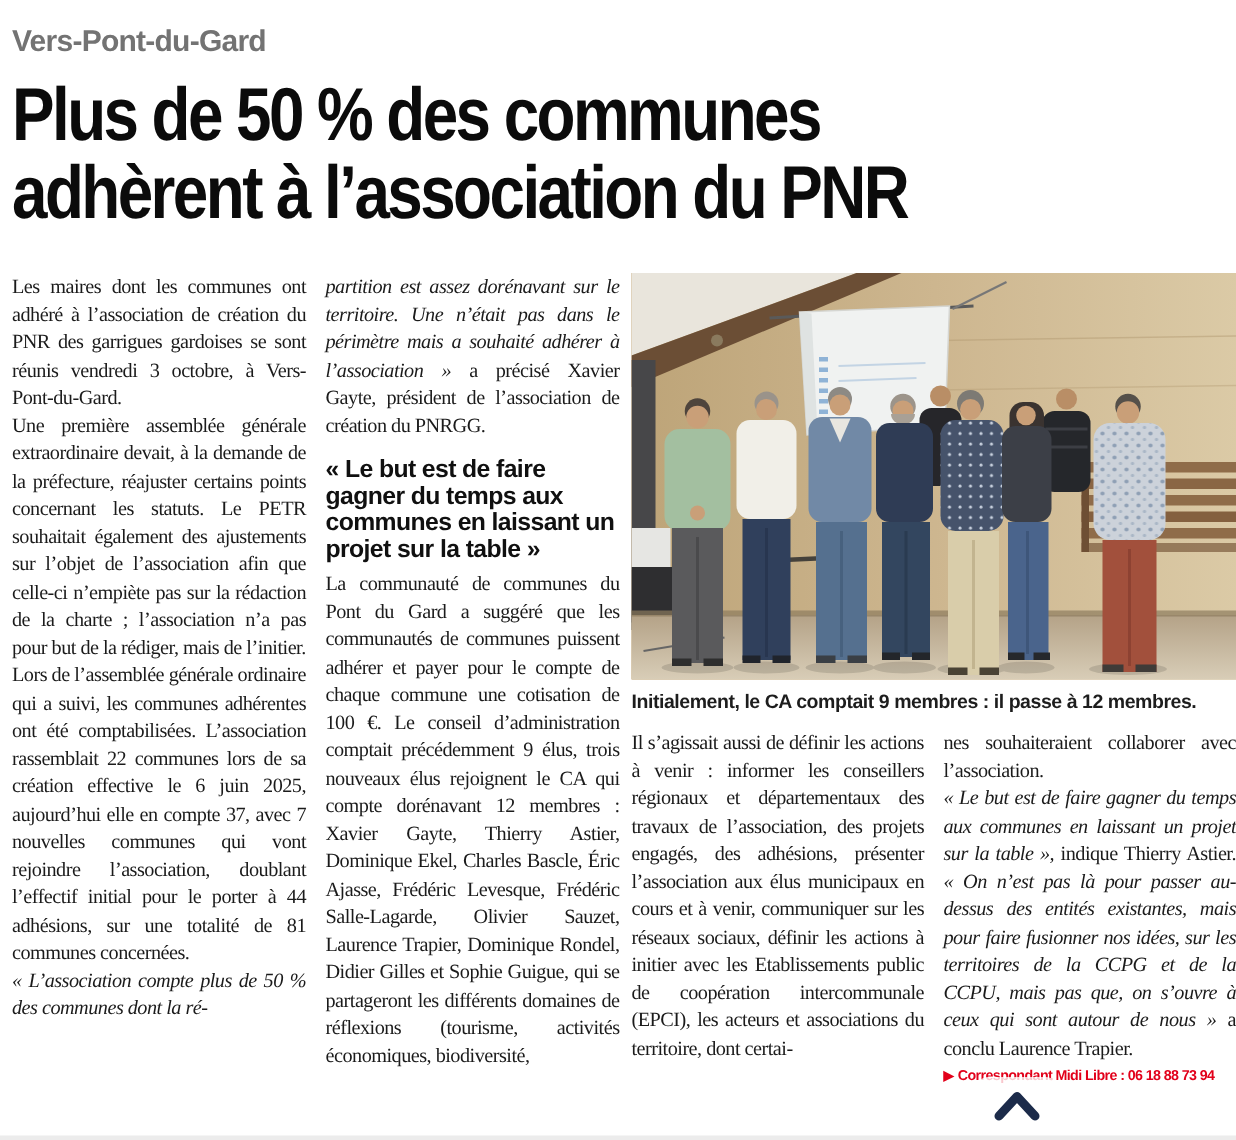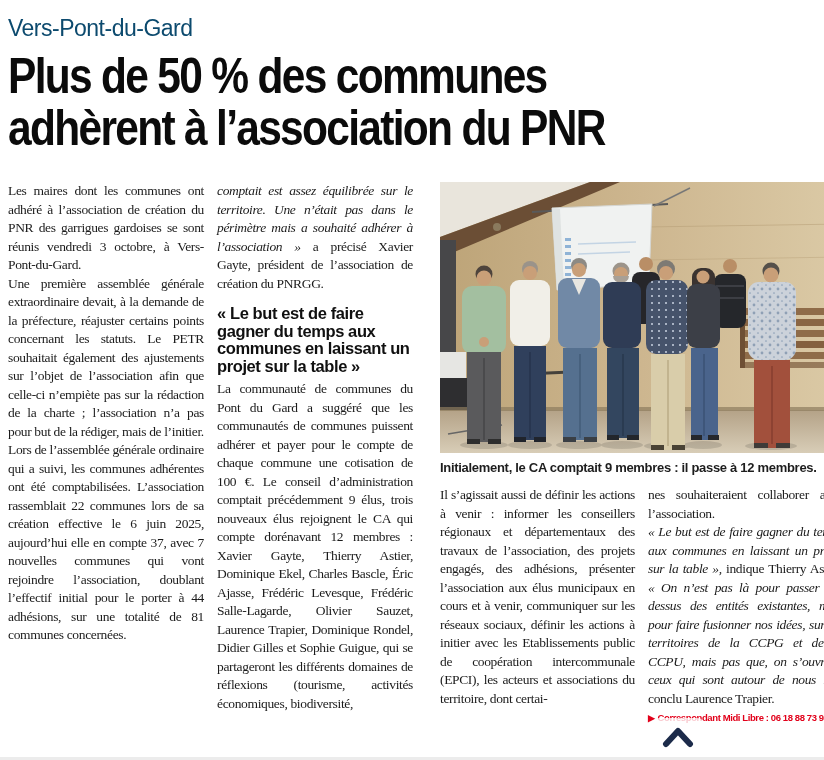--- a/index.html
+++ b/index.html
@@ -1,24 +1,24 @@
 <!DOCTYPE html>
 <html><head>
 <meta charset="utf-8">
 <style>
   html,body{margin:0;padding:0;background:#fff;}
   .page{position:relative;width:824px;height:760px;background:#ffffff;overflow:hidden;
         font-family:"Liberation Serif",serif;color:#1b1b1b;}
   .inner{padding:6px 8px 0 8px;}
-  .kicker{font-family:"Liberation Sans",sans-serif;font-weight:400;font-size:23px;line-height:32px;
-          letter-spacing:-0.5px;color:#0c4a6e;margin:6px 0 0 0;}
+  .kicker{font-family:"Liberation Sans",sans-serif;font-weight:700;font-size:20px;line-height:32px;
+          letter-spacing:-0.5px;color:#737373;margin:6px 0 0 0;}
   .headline{font-family:"Liberation Sans",sans-serif;font-weight:800;font-size:50px;line-height:52px;
             letter-spacing:-2px;color:#0b0b0b;margin:6px 0 0 0;width:720px;
             transform:scaleX(0.85);transform-origin:left top;}
-  .article{display:flex;gap:27px;margin-top:28px;}
+  .article{display:flex;gap:8px;margin-top:28px;}
   .colzone-left{display:flex;gap:13px;width:405px;flex:none;}
   .colzone-right{width:404px;flex:none;}
   .txtcol{width:196px;flex:none;text-align:justify;font-size:13.5px;line-height:18.5px;
           letter-spacing:-0.35px;}
   .txtcol p{margin:0;}
   .txtcol em{font-style:italic;}
   .subhead{font-family:"Liberation Sans",sans-serif;font-weight:700;font-size:16.5px;line-height:17.5px;
            letter-spacing:-0.4px;color:#101010;margin:12px 0 5px 0;text-align:left;}
   .photo-wrap{width:404px;}
   .photo-svg{display:block;width:404px;height:271px;background:#cdb68f;}
@@ -41,23 +41,24 @@
   <div class="inner">
     <div class="kicker">Vers-Pont-du-Gard</div>
     <h1 class="headline">Plus de 50 % des communes adhèrent à l’association du PNR</h1>
 
     <div class="article">
       <div class="colzone-left">
         <div class="txtcol">
             <p class="para"><span>Les maires dont les communes ont adhéré à l’association de création du PNR des garrigues gardoises se sont réunis vendredi 3 octobre, à Vers-Pont-du-Gard.</span></p>
             <p class="para"><span>Une première assemblée générale extraordinaire devait, à la demande de la préfecture, réajuster certains points concernant les statuts. Le PETR souhaitait également des ajustements sur l’objet de l’association afin que celle-ci n’empiète pas sur la rédaction de la charte ; l’association n’a pas pour but de la rédiger, mais de l’initier.</span></p>
             <p class="para"><span>Lors de l’assemblée générale ordinaire qui a suivi, les communes adhérentes ont été comptabilisées. L’association rassemblait 22 communes lors de sa création effective le 6 juin 2025, aujourd’hui elle en compte 37, avec 7 nouvelles communes qui vont rejoindre l’association, doublant l’effectif initial pour le porter à 44 adhésions, sur une totalité de 81 communes concernées.</span></p>
+            <p class="para"><em>« L’association compte plus de 50 % des communes dont la ré-</em></p>
           </div>
         <div class="txtcol">
-            <p class="para"><em>comptait est assez équilibrée sur le territoire. Une n’était pas dans le périmètre mais a souhaité adhérer à l’association » </em><span>a précisé Xavier Gayte, président de l’association de création du PNRGG.</span></p>
+            <p class="para"><em>partition est assez dorénavant sur le territoire. Une n’était pas dans le périmètre mais a souhaité adhérer à l’association » </em><span>a précisé Xavier Gayte, président de l’association de création du PNRGG.</span></p>
             <h3 class="subhead">« Le but est de faire gagner du temps aux communes en laissant un projet sur la table »</h3>
             <p class="para"><span>La communauté de communes du Pont du Gard a suggéré que les communautés de communes puissent adhérer et payer pour le compte de chaque commune une cotisation de 100 €. Le conseil d’administration comptait précédemment 9 élus, trois nouveaux élus rejoignent le CA qui compte dorénavant 12 membres : Xavier Gayte, Thierry Astier, Dominique Ekel, Charles Bascle, Éric Ajasse, Frédéric Levesque, Frédéric Salle-Lagarde, Olivier Sauzet, Laurence Trapier, Dominique Rondel, Didier Gilles et Sophie Guigue, qui se partageront les différents domaines de réflexions (tourisme, activités économiques, biodiversité,</span></p>
           </div>
       </div>
 
       <div class="colzone-right">
         <div class="photo-wrap">
 
           <svg class="photo-svg" viewBox="0 0 404 271">
             <defs>

